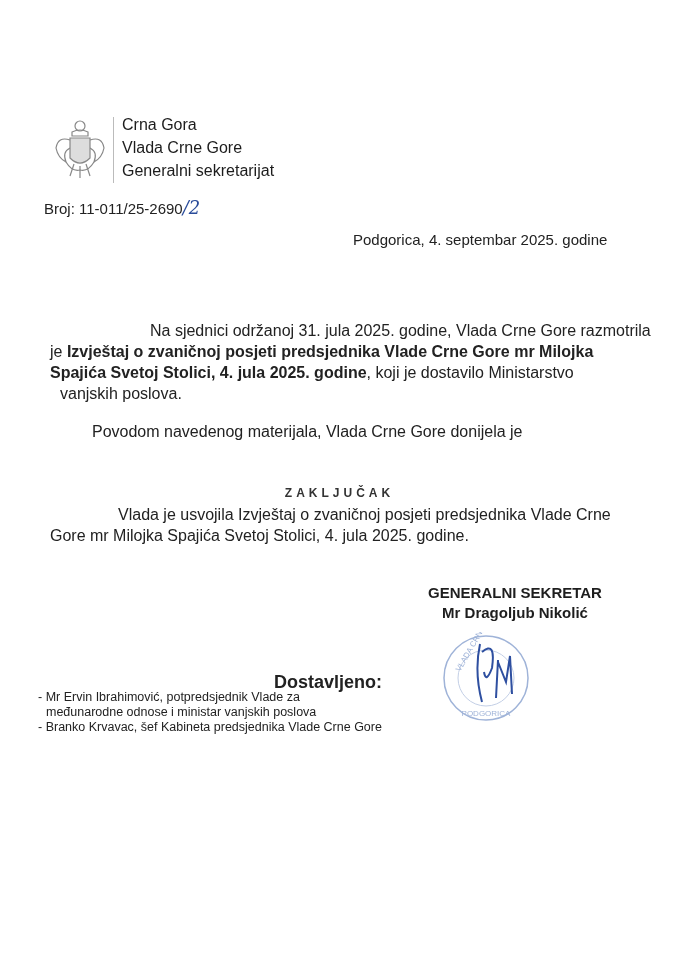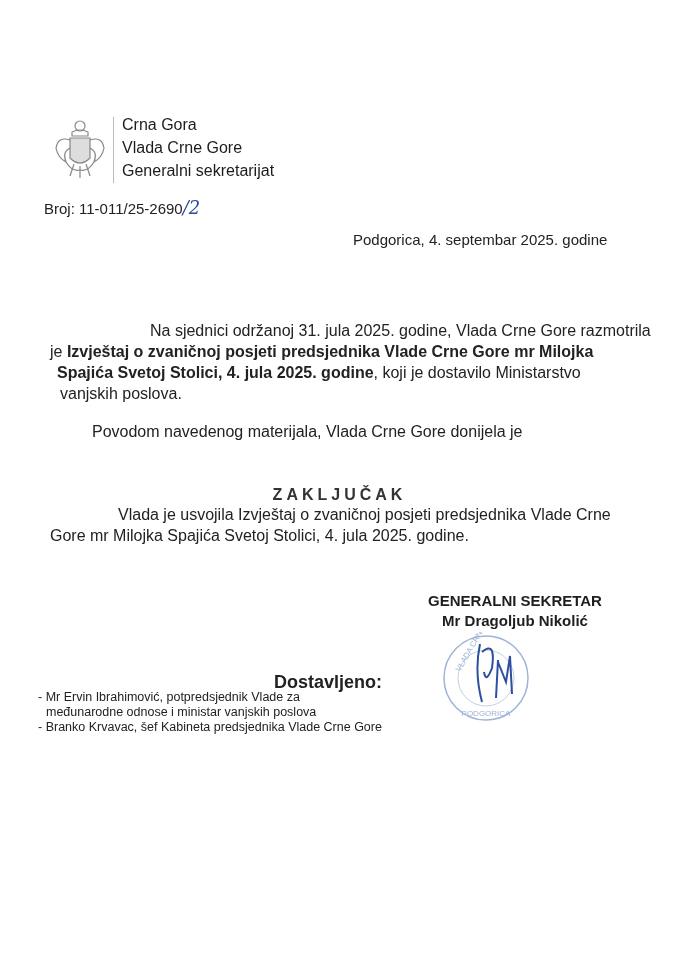--- a/index.html
+++ b/index.html
@@ -9,22 +9,22 @@
   }
   .abs { position: absolute; }
   .header-text { left: 122px; top: 113px; font-size: 16px; line-height: 23px; color: #1c1c1c; }
   .vline { left: 113px; top: 117px; width: 1px; height: 66px; background: #bbb; }
   .crest { left: 52px; top: 118px; width: 56px; height: 64px; }
   .ref { left: 44px; top: 197px; font-size: 15px; color: #222; }
   .handwrite { color: #2a4c9a; font-family: "DejaVu Serif", serif; font-style: italic; font-size: 18px; }
   .date { left: 353px; top: 217px; font-size: 15px; color: #222; margin-top: 14px; }
   .body-p { font-size: 16px; line-height: 21px; color: #222; }
   b { font-weight: bold; }
-  .title { left: 0; width: 679px; text-align: center; top: 486px; font-size: 16px; font-weight: bold; letter-spacing: 4px; color: #333; }
-  .sig { left: 390px; width: 250px; text-align: center; top: 583px; font-size: 15px; font-weight: bold; line-height: 20px; color: #1e1e1e; margin-top: 8px; }
+  .title { left: 0; width: 679px; text-align: center; top: 486px; font-size: 12px; font-weight: bold; letter-spacing: 4px; color: #333; }
+  .sig { left: 390px; width: 250px; text-align: center; top: 583px; font-size: 15px; font-weight: bold; line-height: 20px; color: #1e1e1e; }
   .stamp { left: 440px; top: 632px; width: 92px; height: 92px; }
   .dost { left: 38px; top: 675px; font-size: 12.5px; line-height: 15px; color: #222; }
 </style>
 </head>
 <body>
 
 <svg class="abs crest" viewBox="0 0 56 64">
   <g fill="none" stroke="#888" stroke-width="1.2">
     <circle cx="28" cy="8" r="5"></circle>
     <path d="M20 14 Q28 10 36 14 L36 18 L20 18 Z"></path>
@@ -42,21 +42,21 @@
   <div>Generalni sekretarijat</div>
 </div>
 
 <div class="abs ref">
   <span>Broj: 11-011/25-2690</span><span class="handwrite">/2</span>
 </div>
 <div class="abs date">Podgorica, 4. septembar 2025. godine</div>
 
 <div class="abs body-p" style="left:118px; top:320px;margin-left:32px;">Na sjednici održanoj 31. jula 2025. godine, Vlada Crne Gore razmotrila</div>
 <div class="abs body-p" style="left:50px; top:341px;"><span>je </span><b>Izvještaj o zvaničnoj posjeti predsjednika Vlade Crne Gore mr Milojka</b></div>
-<div class="abs body-p" style="left:50px; top:362px;margin-left:7px;"><b>Spajića Svetoj Stolici, 4. jula 2025. godine</b><span>, koji je dostavilo Ministarstvo</span></div>
+<div class="abs body-p" style="left:50px; top:362px;"><b>Spajića Svetoj Stolici, 4. jula 2025. godine</b><span>, koji je dostavilo Ministarstvo</span></div>
 <div class="abs body-p" style="left:60px; top:383px;">vanjskih poslova.</div>
 
 <div class="abs body-p" style="left:92px; top:421px;">Povodom navedenog materijala, Vlada Crne Gore donijela je</div>
 
 <div class="abs title">ZAKLJUČAK</div>
 
 <div class="abs body-p" style="left:118px; top:504px;">Vlada je usvojila Izvještaj o zvaničnoj posjeti predsjednika Vlade Crne</div>
 <div class="abs body-p" style="left:50px; top:525px;">Gore mr Milojka Spajića Svetoj Stolici, 4. jula 2025. godine.</div>
 
 <div class="abs sig">

